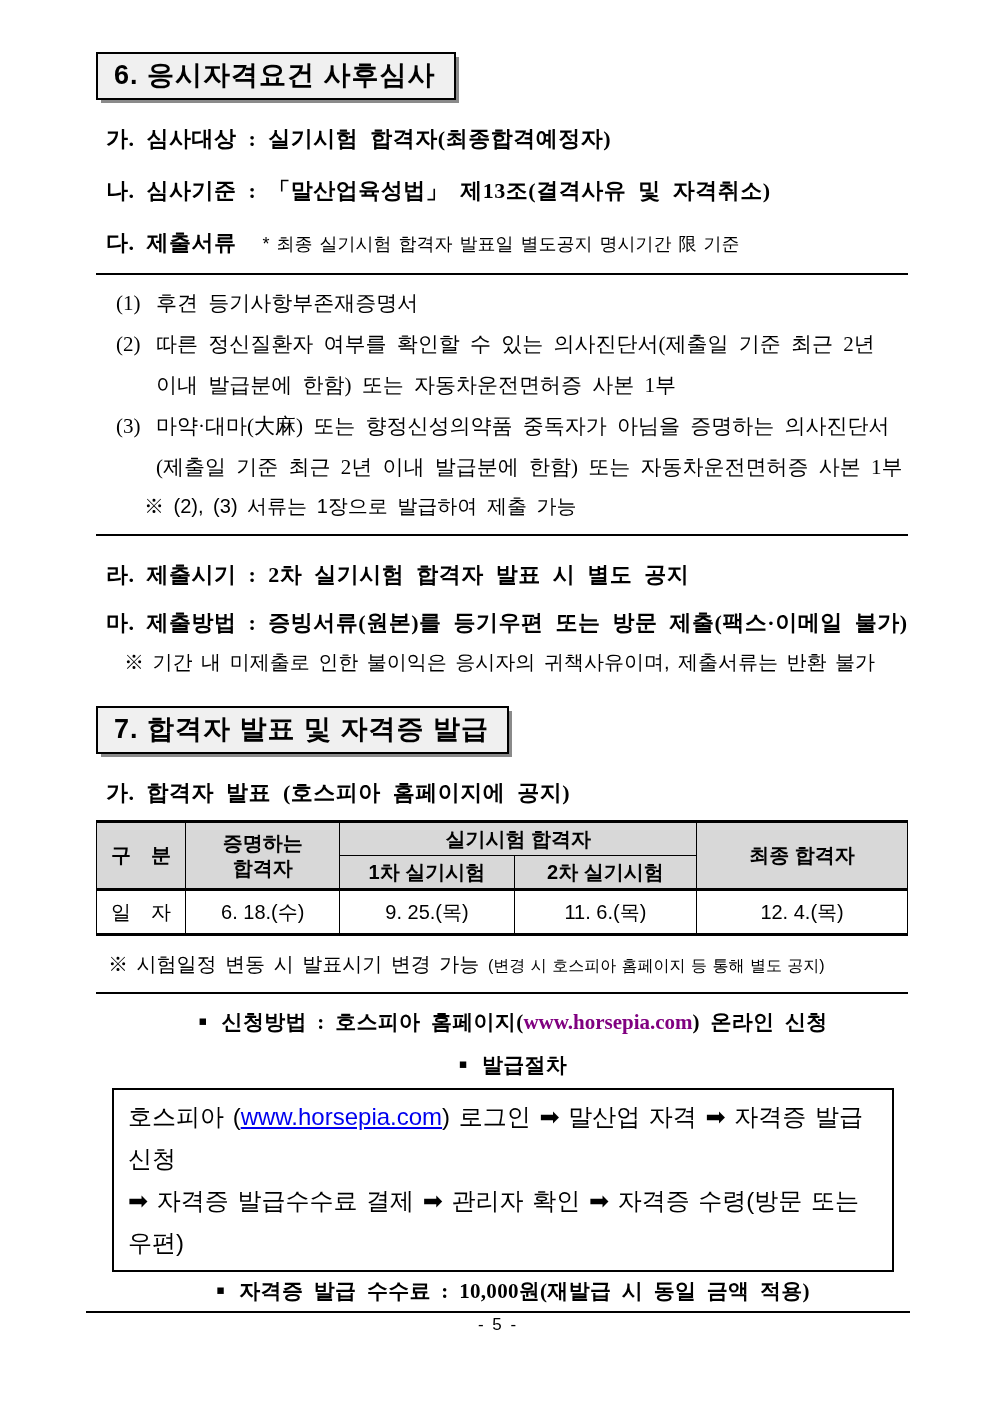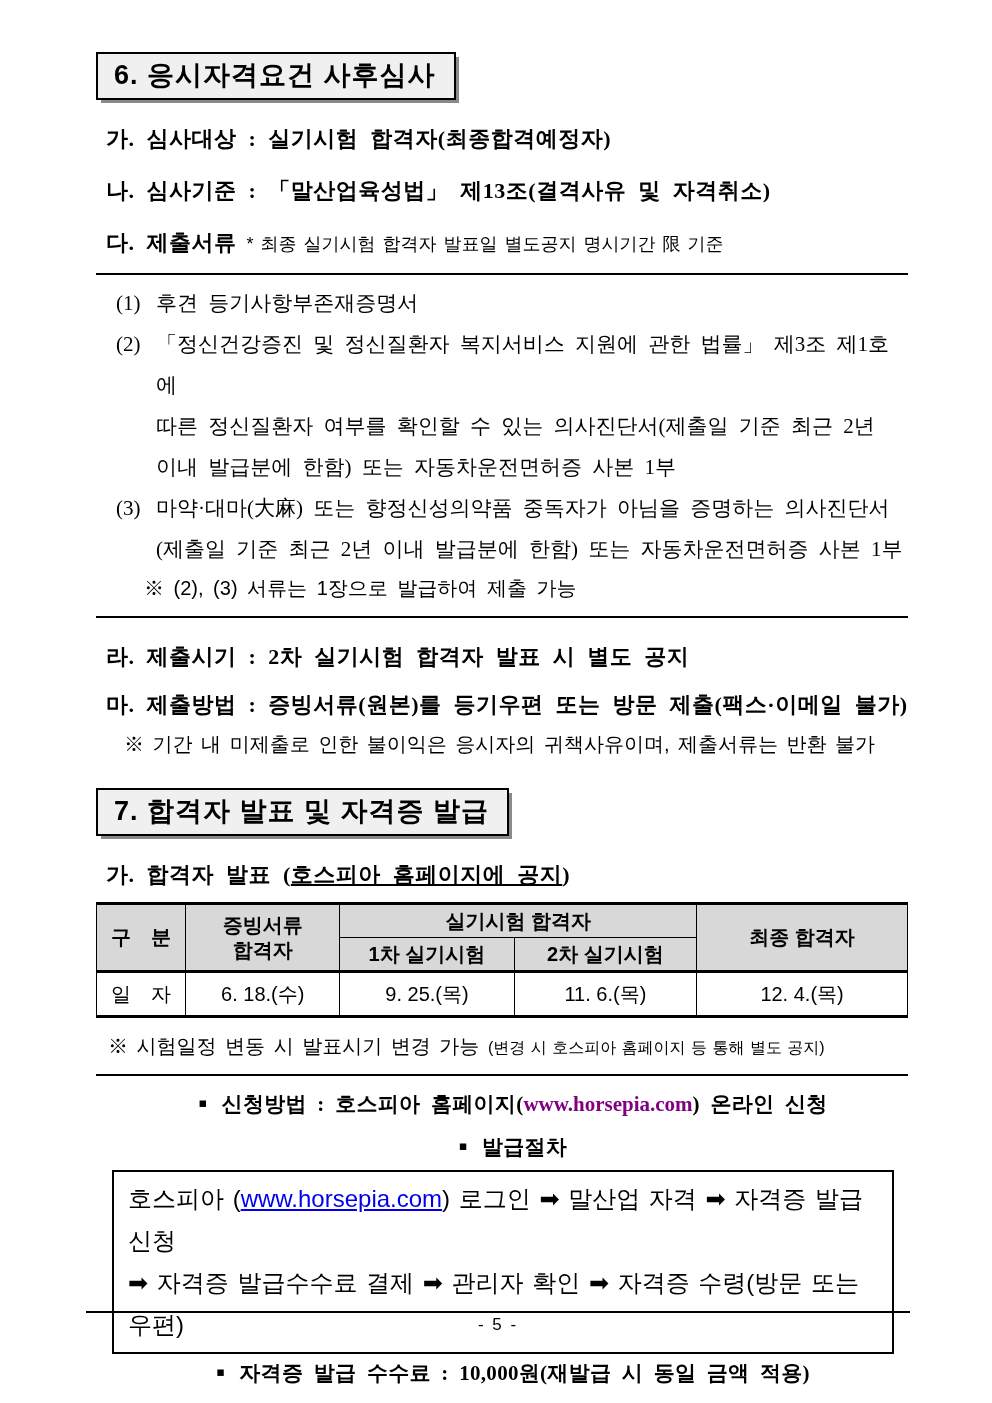--- a/index.html
+++ b/index.html
@@ -22,42 +22,42 @@
   
   .lead {
     margin:0; padding-left:10px;
     font-weight:bold; font-size:22px; line-height:30px;
     word-spacing:6px; letter-spacing:0.5px;
   }
   .mt24{margin-top:24px;} .mt22{margin-top:22px;} .mt18{margin-top:18px;}
   .note-inline {
     font-family:"Liberation Sans", sans-serif;
     font-weight:normal; font-size:18px; letter-spacing:0; word-spacing:2px;
-    margin-left:10px;
+    margin-left:26px;
   }
 
   .rule { border:none; border-top:2px solid #000; margin:14px 0 0 0; height:0; }
 
   
   .doc-list { padding:8px 0 10px 20px; }
   .doc-item { display:flex; align-items:flex-start; font-size:21px; line-height:41px; word-spacing:5px; }
   .doc-item .num { flex:0 0 40px; }
   .doc-lines { flex:1; }
   .doc-note {
     font-family:"Liberation Sans", sans-serif;
     font-size:20px; line-height:36px; padding-left:28px; word-spacing:4px;
   }
 
   .note-sans {
     margin:10px 0 0 0; padding-left:28px;
     font-family:"Liberation Sans", sans-serif;
     font-size:20px; line-height:28px; word-spacing:3px;
   }
 
-  .underline { text-decoration:underline; }
+  .underline { }
 
   
   .sched-table {
     width:100%; border-collapse:collapse; margin-top:12px;
     font-family:"Liberation Sans", sans-serif;
   }
   .sched-table th, .sched-table td {
     border:1px solid #000; text-align:center; vertical-align:middle; padding:0;
   }
   .sched-table th {
@@ -119,21 +119,20 @@
     <div class="doc-list">
       <div class="doc-item">
         <span class="num">(1)</span>
         <div class="doc-lines">
           <div>후견 등기사항부존재증명서</div>
         </div>
       </div>
       <div class="doc-item">
         <span class="num">(2)</span>
         <div class="doc-lines">
-          <div>「정신건강증진 및 정신질환자 복지서비스 지원에 관한 법률」 제3조 제1호에</div>
           <div>따른 정신질환자 여부를 확인할 수 있는 의사진단서(제출일 기준 최근 2년</div>
           <div>이내 발급분에 한함) 또는 자동차운전면허증 사본 1부</div>
         </div>
       </div>
       <div class="doc-item">
         <span class="num">(3)</span>
         <div class="doc-lines">
           <div>마약·대마(大麻) 또는 향정신성의약품 중독자가 아님을 증명하는 의사진단서</div>
           <div>(제출일 기준 최근 2년 이내 발급분에 한함) 또는 자동차운전면허증 사본 1부</div>
         </div>
@@ -161,21 +160,21 @@
         <col style="width:11%">
           <col style="width:19%">
           <col style="width:21.5%">
           <col style="width:22.5%">
           <col style="width:26%">
       </colgroup>
       <thead>
         <tr>
           <th rowspan="2" class="hdr-sep">구　분</th>
           <th rowspan="2" class="hdr-sep">
-            <div>증빙서류</div>
+            <div>증명하는</div>
             <div>합격자</div>
           </th>
           <th colspan="2">실기시험 합격자</th>
           <th rowspan="2" class="hdr-sep">최종 합격자</th>
         </tr>
         <tr>
           <th class="hdr-sep">1차 실기시험</th>
           <th class="hdr-sep">2차 실기시험</th>
         </tr>
       </thead>

